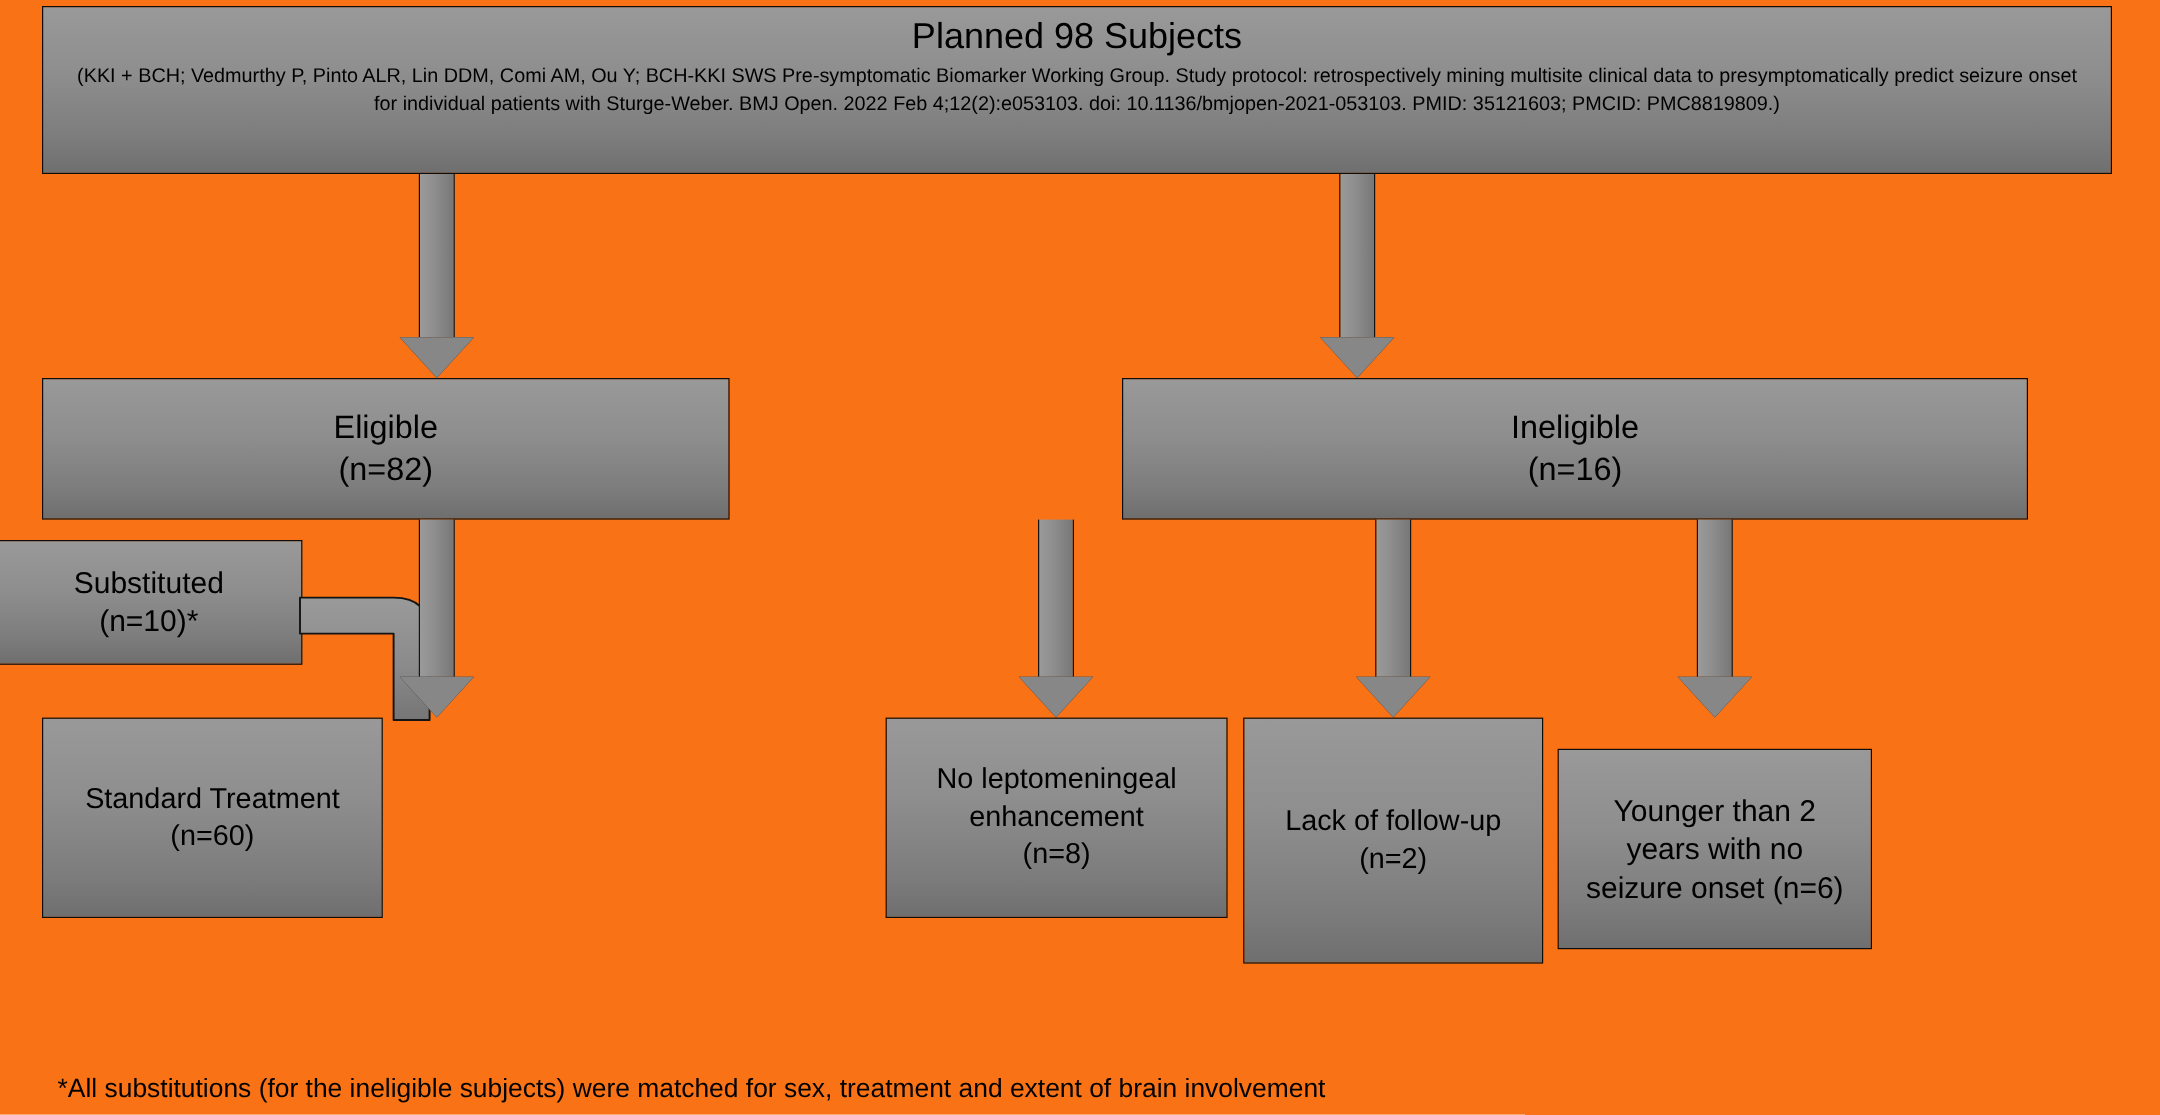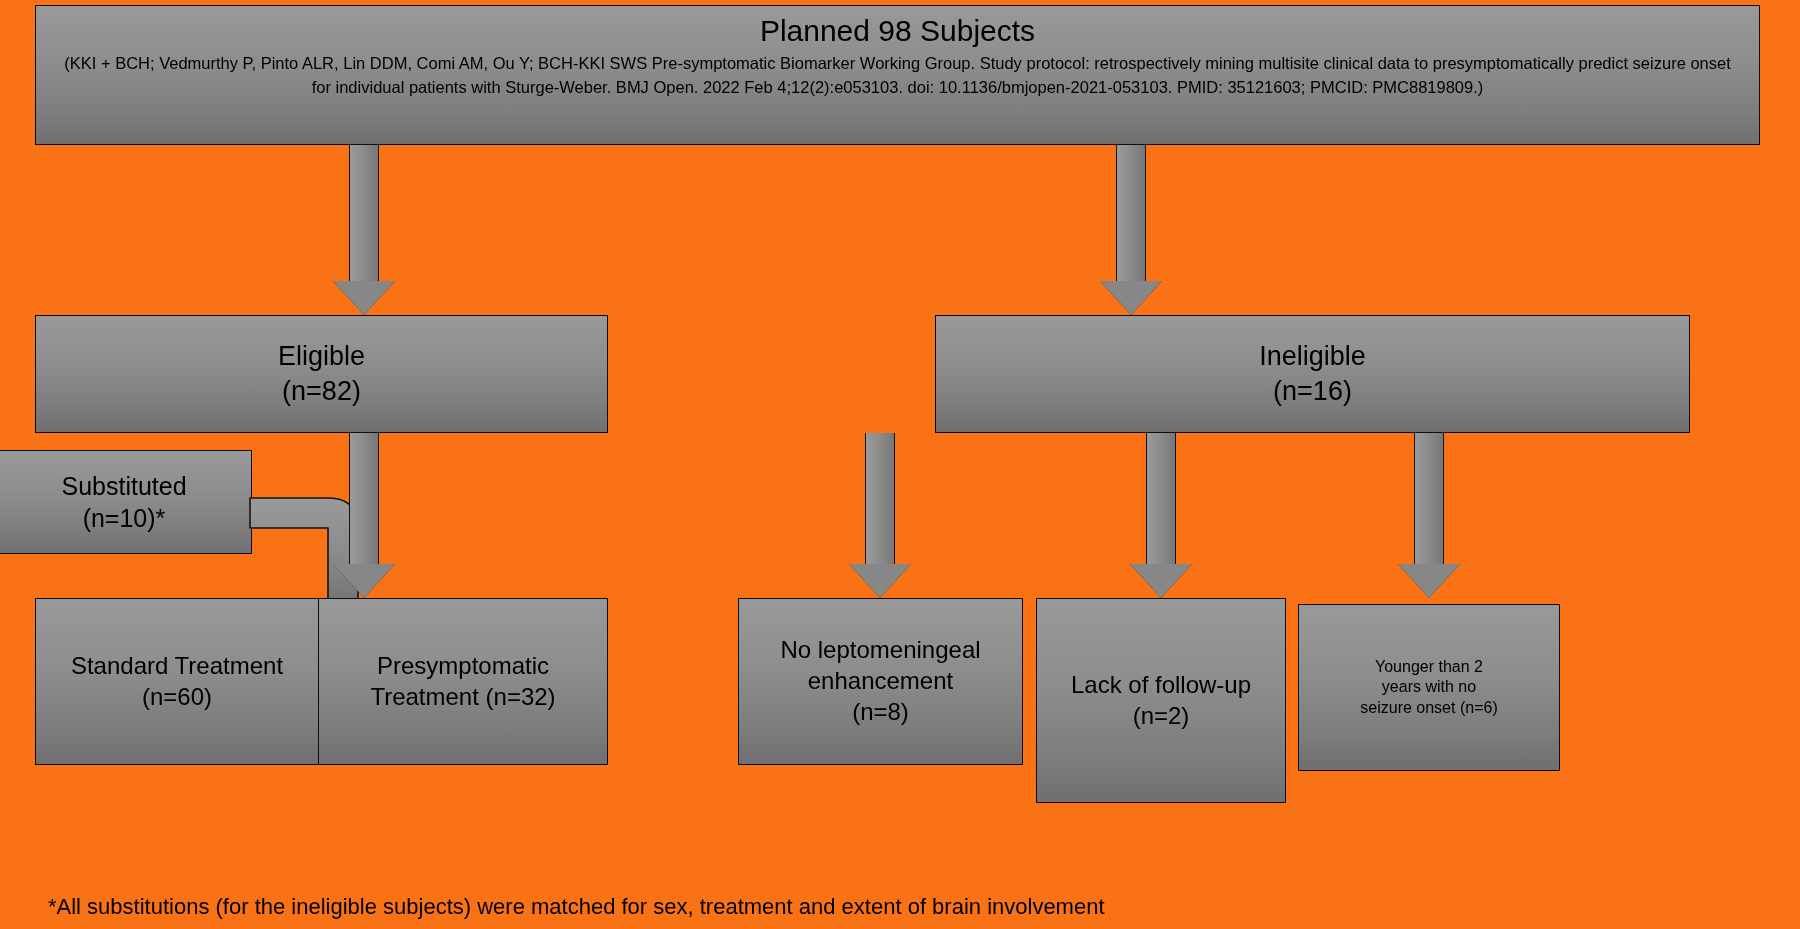--- a/index.html
+++ b/index.html
@@ -107,24 +107,24 @@
   }
   #lack-followup-box {
     left: 1036px;
     top: 598px;
     width: 250px;
     height: 205px;
     font-size: 24px;
   }
   #younger-box {
     left: 1298px;
-    top: 604px;
+    top: 624px;
     width: 262px;
     height: 167px;
-    font-size: 16px;
+    font-size: 25px;
   }
 
   
   .arrow {
     position: absolute;
   }
   .arrow .shaft {
     position: absolute;
     left: 50%;
     top: 0;
@@ -258,24 +258,20 @@
   <div class="arrow" id="arrow-to-younger">
     <span class="shaft"></span>
     <span class="head"></span>
   </div>
 
   <div class="node" id="standard-treatment-box">
     <span class="line">Standard Treatment</span>
     <span class="line">(n=60)</span>
   </div>
 
-  <div class="node" id="presymptomatic-treatment-box">
-    <span class="line">Presymptomatic</span>
-    <span class="line">Treatment (n=32)</span>
-  </div>
 
   <div class="node" id="no-enhancement-box">
     <span class="line">No leptomeningeal</span>
     <span class="line">enhancement</span>
     <span class="line">(n=8)</span>
   </div>
 
   <div class="node" id="lack-followup-box">
     <span class="line">Lack of follow-up</span>
     <span class="line">(n=2)</span>

